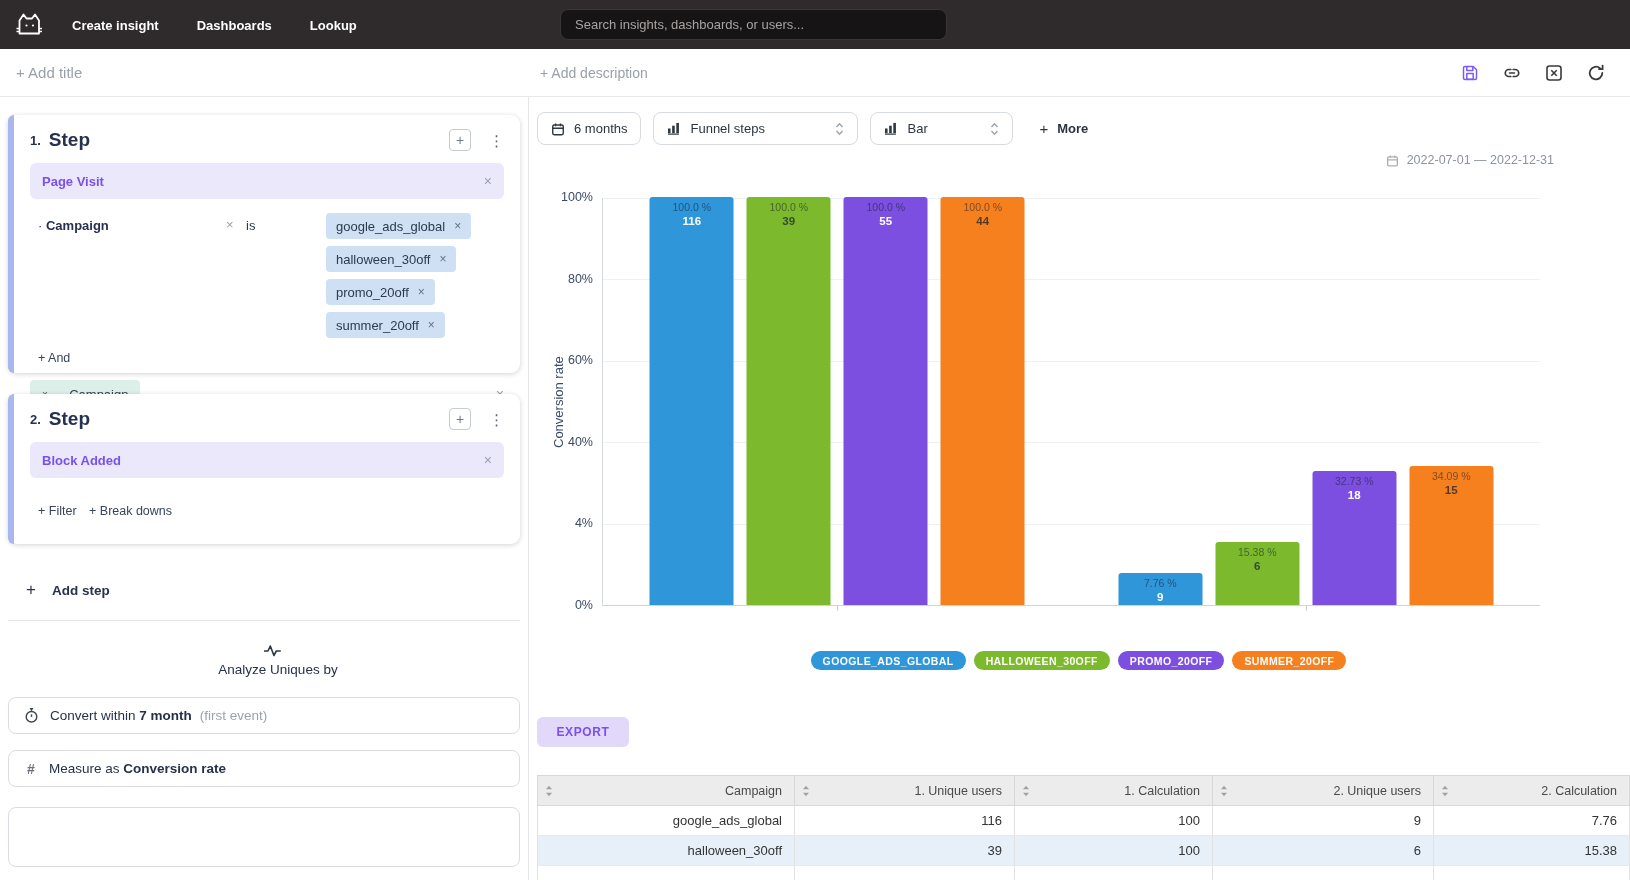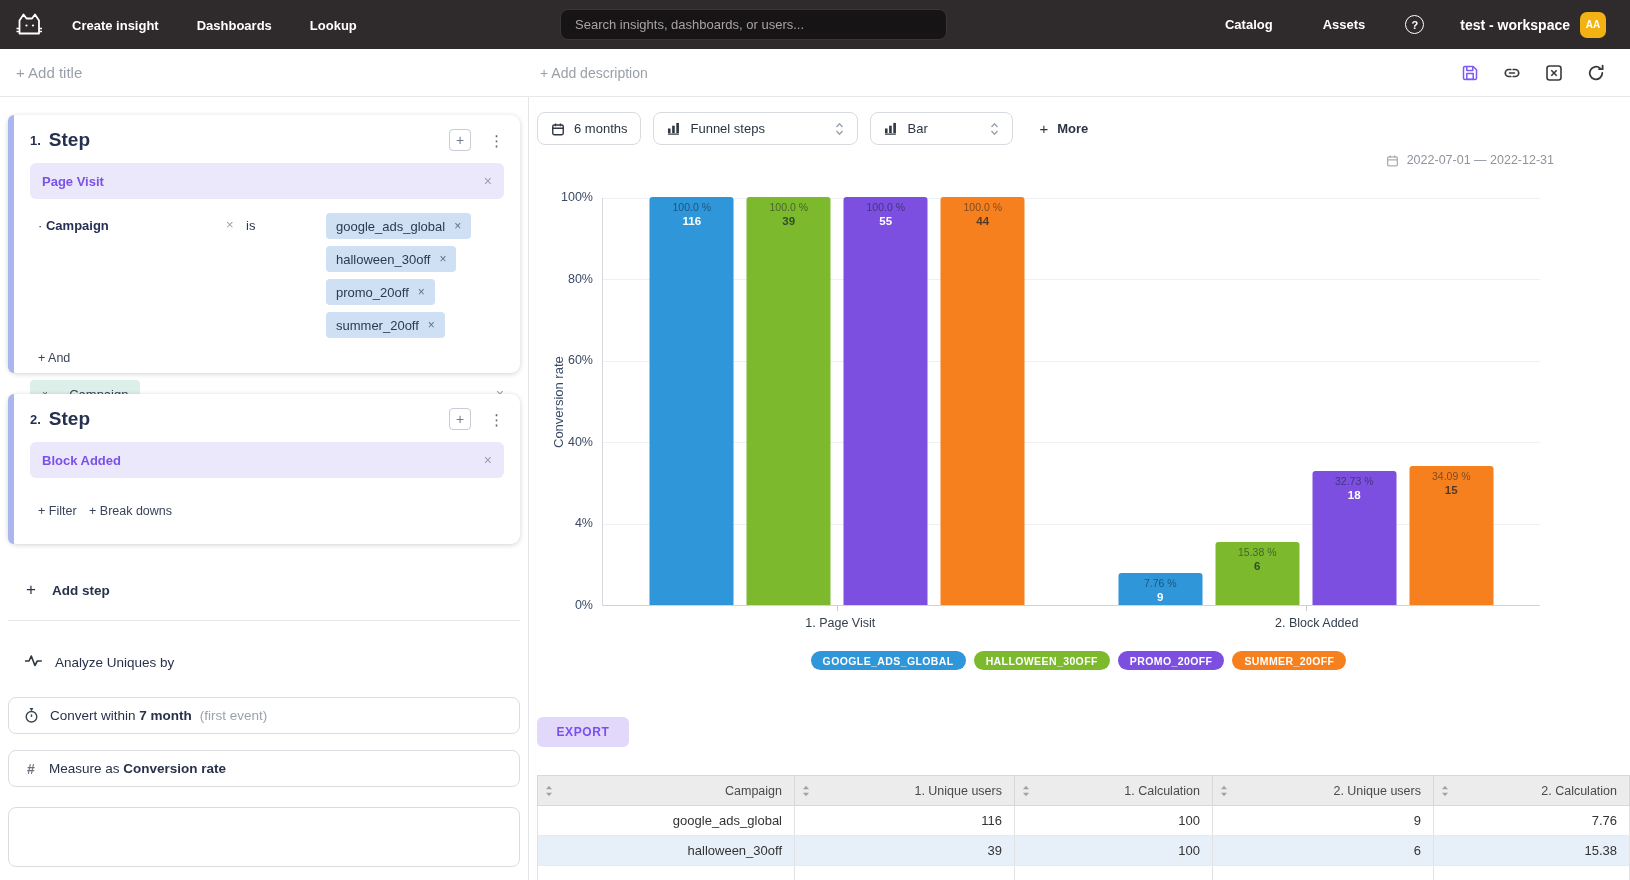--- a/index.html
+++ b/index.html
@@ -85,21 +85,21 @@
   .bd-x { font-size:10px; color:#4a5a66; margin-right:12px; cursor:pointer; }
   .bd-dot { margin-right:5px; color:#32404e; }
   .f-link { margin-top:16px; }
   .b-link { margin-top:26px; }
 
   
   .add-step { margin-top:28px; display:flex; align-items:center; height:36px; cursor:pointer; }
   .add-step .plus { font-size:17px; color:#2b3547; margin:0 16px 0 18px; }
   .add-step-label { font-size:13.5px; font-weight:700; color:#27314a; }
   .hdivider { margin-top:12px; border-top:1px solid #e4e6ea; }
-  .analyze-row { margin-top:22px; display:flex; align-items:center; padding-left:16px; height:38px; }
+  .analyze-row { margin-top:22px; display:flex; align-items:center; padding-left:16px; height:38px;flex-direction:column; }
   .analyze-label { font-size:13.5px; color:#27314a; margin-left:12px; }
   .select-box { margin-left:auto; width:310px; height:37px; border:1px solid #d4d9df;
                 border-radius:8px; display:flex; align-items:center; padding:0 12px; cursor:pointer; }
   .select-value { font-size:13.5px; color:#27314a; margin-left:8px; }
   .panel-box { margin-top:16px; height:37px; border:1px solid #d9dde2; border-radius:8px;
                display:flex; align-items:center; padding:0 14px; cursor:pointer; }
   .panel-box .txt { font-size:13.5px; color:#27314a; margin-left:10px; }
   .panel-box .txt b { font-weight:700; }
   .hint { color:#9aa2ad; font-size:13.5px; margin-left:8px; }
   .panel-box.partial { margin-top:20px; height:60px; cursor:default; }
@@ -167,29 +167,20 @@
     <svg width="30" height="27" viewBox="0 0 30 27" fill="none" stroke="#fff" stroke-width="1.8" stroke-linejoin="round">
       <path d="M5.5 22.5 V9.5 L9.5 3.5 L12.5 7.5 H18 L21 3.5 L25 9.5 V22.5 H5.5 Z"></path>
       <circle cx="12.5" cy="14.5" r="1.1" fill="#fff" stroke="none"></circle>
       <circle cx="19" cy="14.5" r="1.1" fill="#fff" stroke="none"></circle>
       <path d="M2.5 17.5 H5.5 M2.5 20.5 H5.5 M25 17.5 H28 M25 20.5 H28" stroke-width="1.3"></path>
     </svg>
   </span>
   <span id="nav-left"><span class="nav-item">Create insight</span><span class="nav-item">Dashboards</span><span class="nav-item">Lookup</span></span>
   <span class="search-wrap">
     <input class="search-input" type="text" placeholder="Search insights, dashboards, or users..." style="">
-  </span>
-  <span class="topbar-right">
-    <span id="nav-right" style="display:flex;align-items:center;">
-        <span class="nav-item-r gap-catalog">Catalog</span>
-        <span class="nav-item-r">Assets</span>
-      </span>
-    <span class="help-badge">?</span>
-    <span class="workspace">test - workspace</span>
-    <span class="avatar">AA</span>
   </span>
 </div>
 
 <div class="titlebar">
   <span class="add-title">+ Add title</span>
   <span class="add-desc">+ Add description</span>
   <span class="titlebar-icons">
     <span class="tb-icon">
       <svg viewBox="0 0 20 20" width="20" height="20" fill="none" stroke="#7b5bf5" stroke-width="1.5" stroke-linejoin="round">
         <path d="M3.5 5 a1.5 1.5 0 0 1 1.5-1.5 h8.2 L16.5 6.8 V15 a1.5 1.5 0 0 1 -1.5 1.5 h-10 A1.5 1.5 0 0 1 3.5 15 Z"></path>
@@ -437,24 +428,20 @@
               </div>
             </div>
             <div class="bar" style="height: 139.087px; background: rgb(246, 128, 29);">
               <div class="bar-labels">
                 <div class="bar-pct">34.09 %</div>
                 <div class="bar-count count-dark">15</div>
               </div>
             </div>
           </div>
           <div class="xtick" style="left: 75%;"></div>
-        </div>
-      <div class="xlabels" id="xlabels">
-          <span class="xlabel" style="left: 25%;">1. Page Visit</span>
-          <span class="xlabel" style="left: 75%;">2. Block Added</span>
         </div>
       <div class="legend" id="legend">
           <span class="legend-chip" style="background: rgb(46, 150, 217);">GOOGLE_ADS_GLOBAL</span>
           <span class="legend-chip" style="background: rgb(124, 185, 45);">HALLOWEEN_30OFF</span>
           <span class="legend-chip" style="background: rgb(125, 79, 225);">PROMO_20OFF</span>
           <span class="legend-chip" style="background: rgb(246, 128, 29);">SUMMER_20OFF</span>
         </div>
     <div class="ytick" style="top: 427px;">0%</div>
         <div class="ytick" style="top: 345.4px;">4%</div>
         <div class="ytick" style="top: 263.8px;">40%</div>

